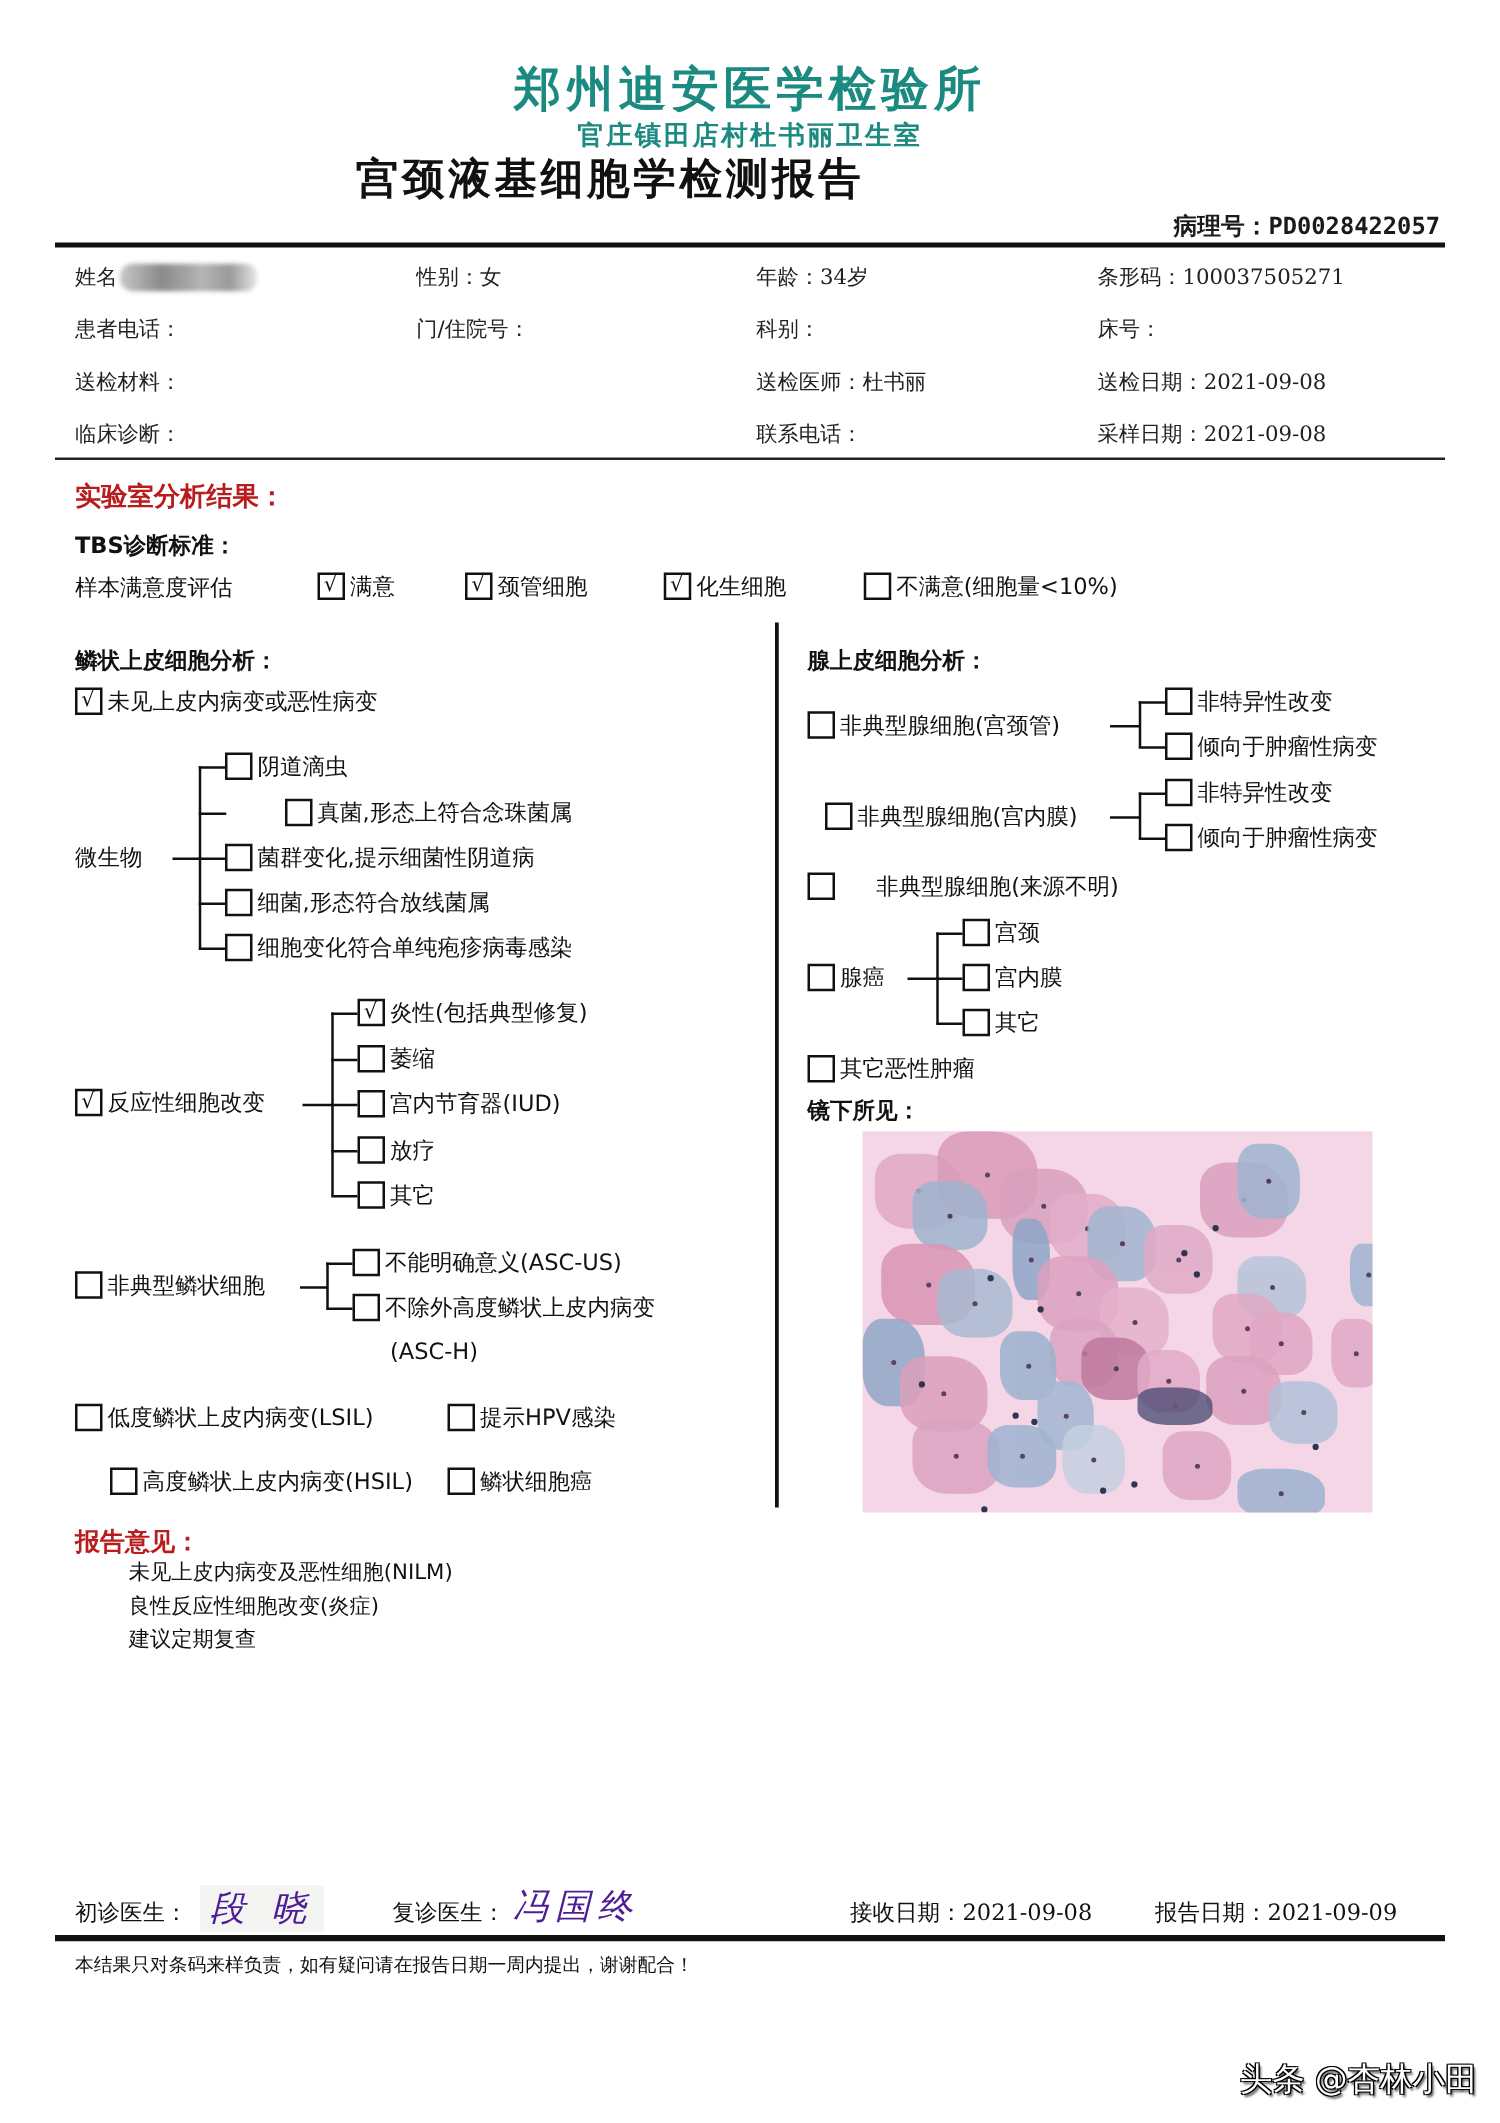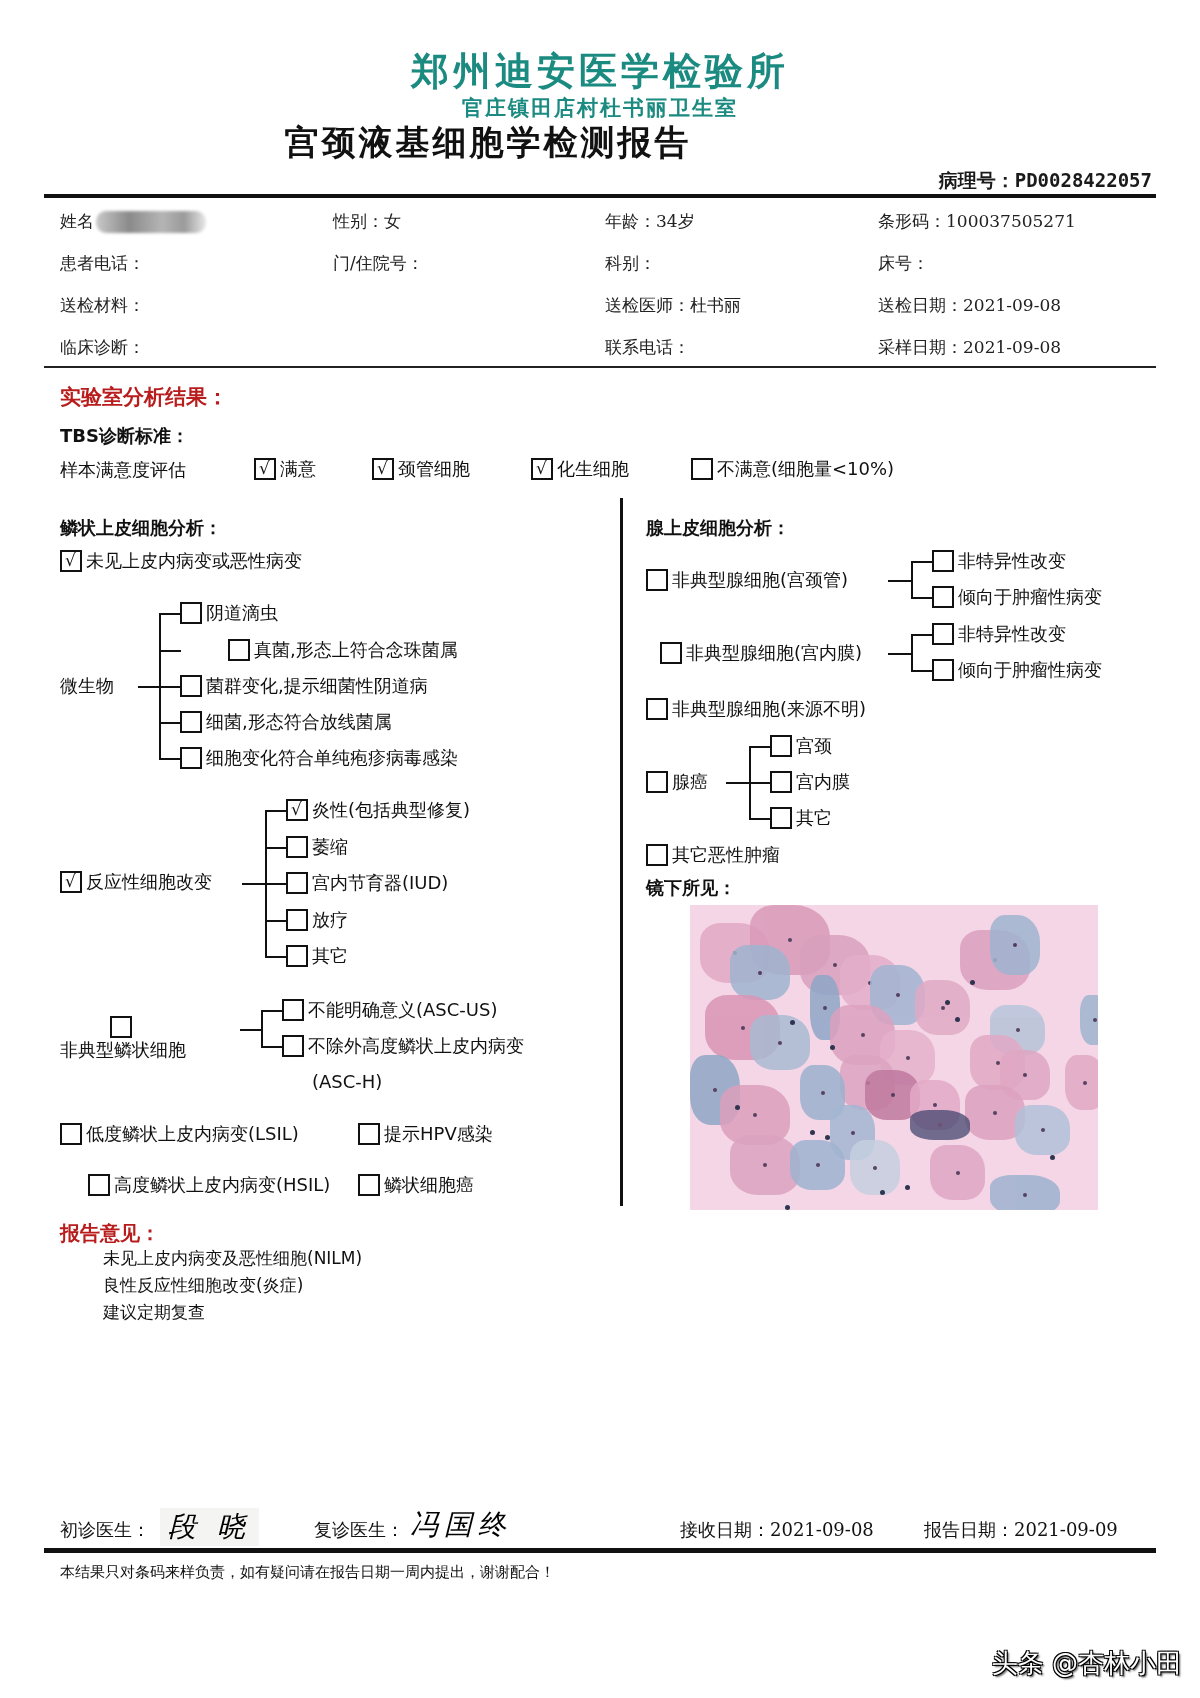--- a/index.html
+++ b/index.html
@@ -32,21 +32,21 @@
   .hl { height: 2px; }
   .vl { width: 2px; }
 
   .micro { left: 690px; top: 905px; width: 408px; height: 305px; overflow: hidden; background: #f5d6e6; }
   .cell { position: absolute; border-radius: 30% 45% 35% 40%; opacity: 0.85; }
   .cell::after { content: ""; position: absolute; left: 50%; top: 50%; width: 4px; height: 4px; margin: -2px; border-radius: 50%; background: #3b2a4a; }
   .dot { position: absolute; width: 5px; height: 5px; border-radius: 50%; background: #2f3550; }
 
   .opinion { font-family: "DejaVu Sans", "Liberation Sans", sans-serif; font-size: 17px; color: #111; line-height: 27px; }
   .sign { font-family: "DejaVu Sans", "Liberation Sans", sans-serif; font-size: 18px; color: #111; }
-  .sig-hand { font-family: "DejaVu Serif", "Liberation Serif", serif; font-style: italic; font-size: 28px; color: #000000; letter-spacing: 6px; }
+  .sig-hand { font-family: "DejaVu Serif", "Liberation Serif", serif; font-style: italic; font-size: 28px; color: #4c1d95; letter-spacing: 6px; }
   .disclaimer { font-family: "DejaVu Sans", "Liberation Sans", sans-serif; font-size: 15px; color: #111; }
   .watermark { right: 18px; top: 1646px; font-family: "DejaVu Sans", "Liberation Sans", sans-serif; font-size: 26px; color: #fff; text-shadow: 1px 1px 0 #000, -1px -1px 0 #000, 1px -1px 0 #000, -1px 1px 0 #000, 2px 2px 2px #444; }
 </style>
 </head>
 <body>
 
 <div class="abs org-title">郑州迪安医学检验所</div>
 <div class="abs org-sub">官庄镇田店村杜书丽卫生室</div>
 <div class="abs report-title">宫颈液基细胞学检测报告</div>
 <div class="abs path-no"><span class="lbl">病理号：</span><span>PD0028422057</span></div>
@@ -156,21 +156,21 @@
   </div>
 <div class="abs item txt" style="left:286px; top:908px;">
     <span class="cb"></span>
     <span>放疗</span>
   </div>
 <div class="abs item txt" style="left:286px; top:944px;">
     <span class="cb"></span>
     <span>其它</span>
   </div>
 
-<div class="abs item txt" style="left:60px; top:1016px;flex-direction:column;">
+<div class="abs item txt" style="left:60px; top:1016px;">
     <span class="cb"></span>
     <span>非典型鳞状细胞</span>
   </div>
 <div class="ln hl" style="left:240px; top:1029px; width:22px;"></div>
 <div class="ln vl" style="left:261px; top:1010px; height:37px;"></div>
 <div class="ln hl" style="left:261px; top:1010px; width:22px;"></div>
 <div class="ln hl" style="left:261px; top:1046px; width:22px;"></div>
 <div class="abs item txt" style="left:282px; top:998px;">
     <span class="cb"></span>
     <span>不能明确意义(ASC-US)</span>
@@ -229,21 +229,21 @@
 <div class="ln hl" style="left:911px; top:670px; width:22px;"></div>
 <div class="abs item txt" style="left:932px; top:622px;">
     <span class="cb"></span>
     <span>非特异性改变</span>
   </div>
 <div class="abs item txt" style="left:932px; top:658px;">
     <span class="cb"></span>
     <span>倾向于肿瘤性病变</span>
   </div>
 
-<div class="abs item txt" style="left:646px; top:697px;">
+<div class="abs item txt" style="left:646px; top:697px;gap:29px;">
     <span class="cb"></span>
     <span>非典型腺细胞(来源不明)</span>
   </div>
 
 <div class="abs item txt" style="left:646px; top:770px;">
     <span class="cb"></span>
     <span>腺癌</span>
   </div>
 <div class="ln hl" style="left:726px; top:782px; width:24px;"></div>
 <div class="ln vl" style="left:749px; top:746px; height:73px;"></div>

